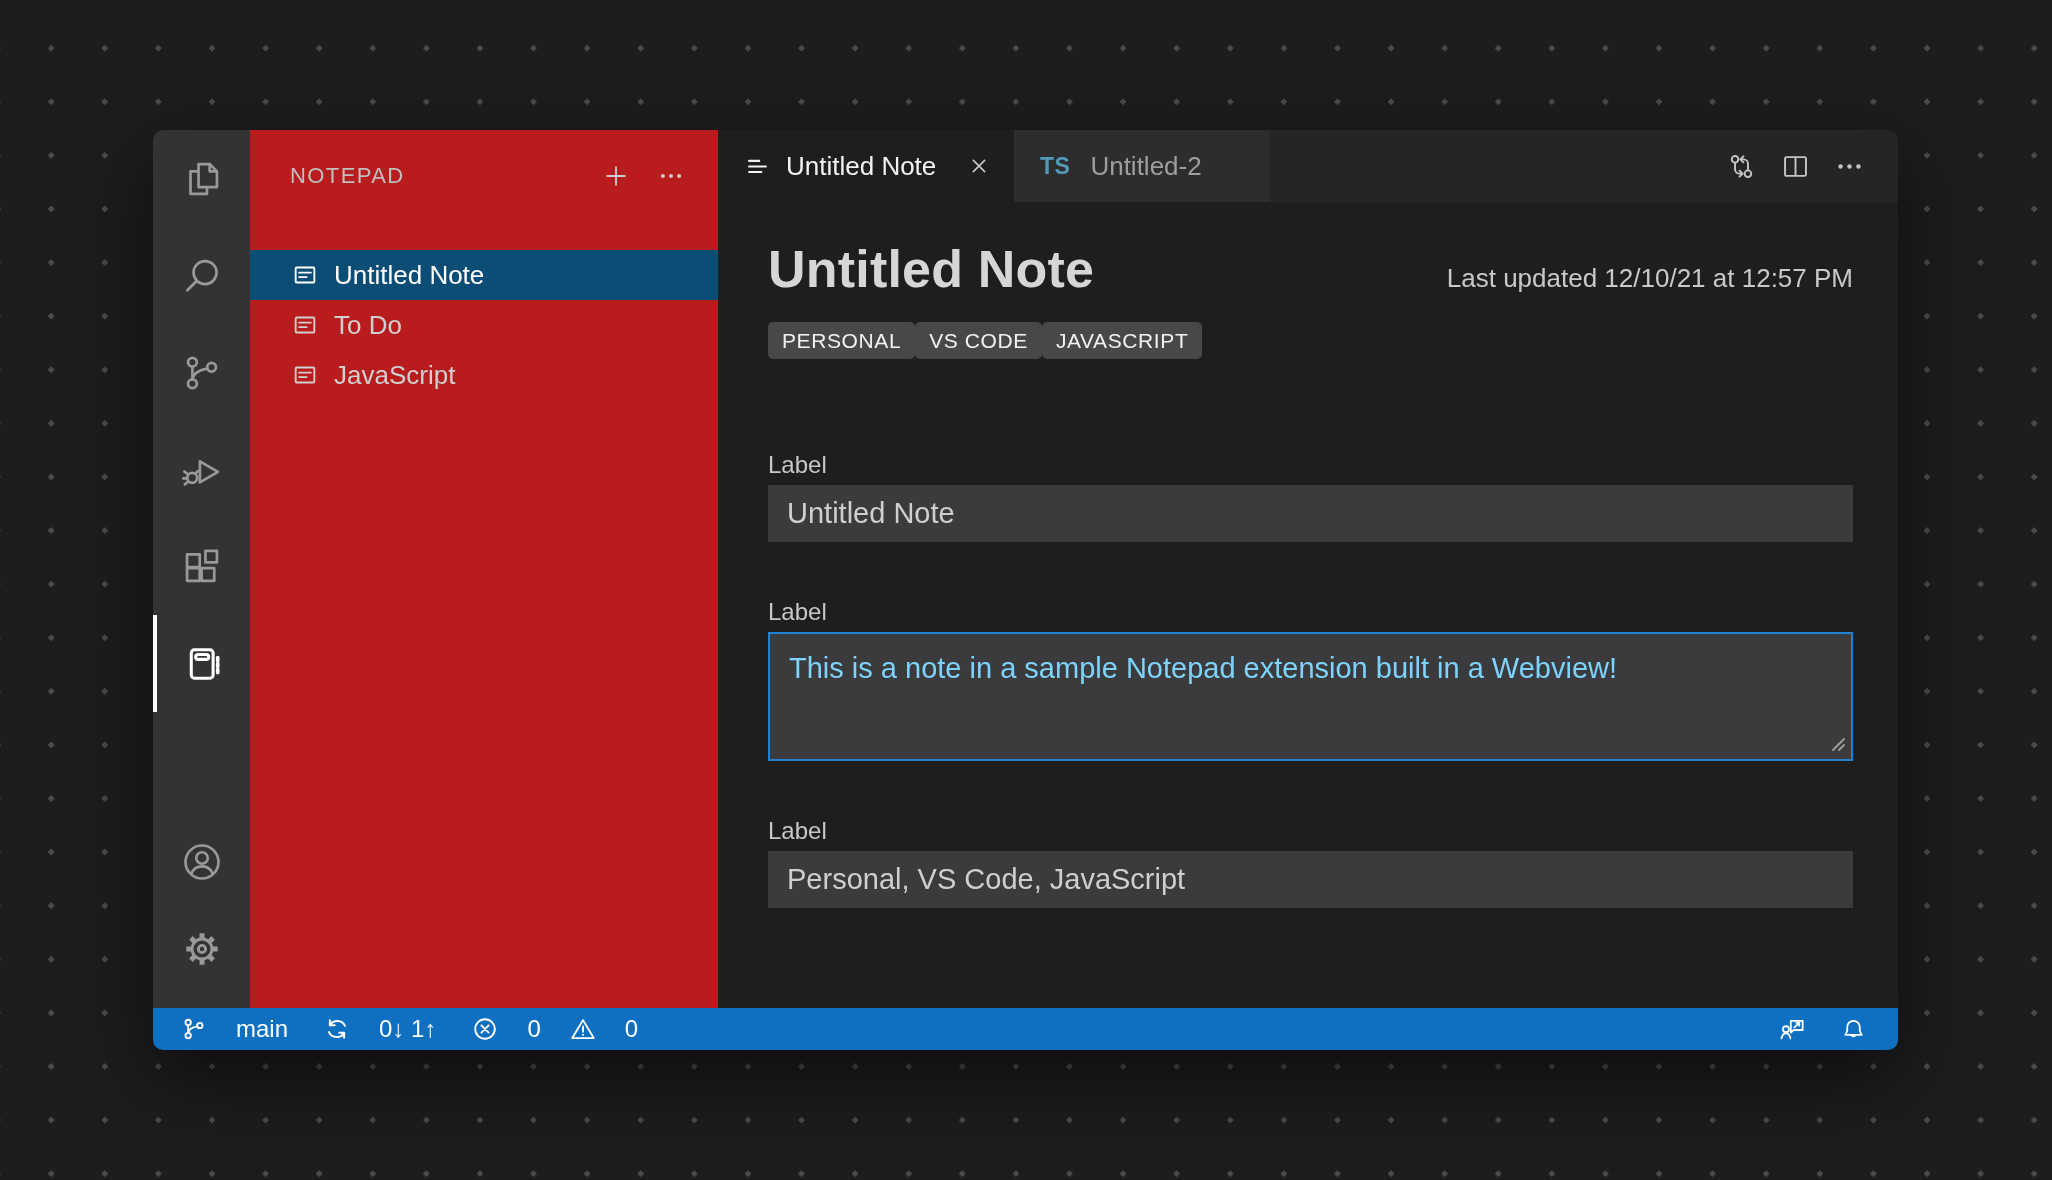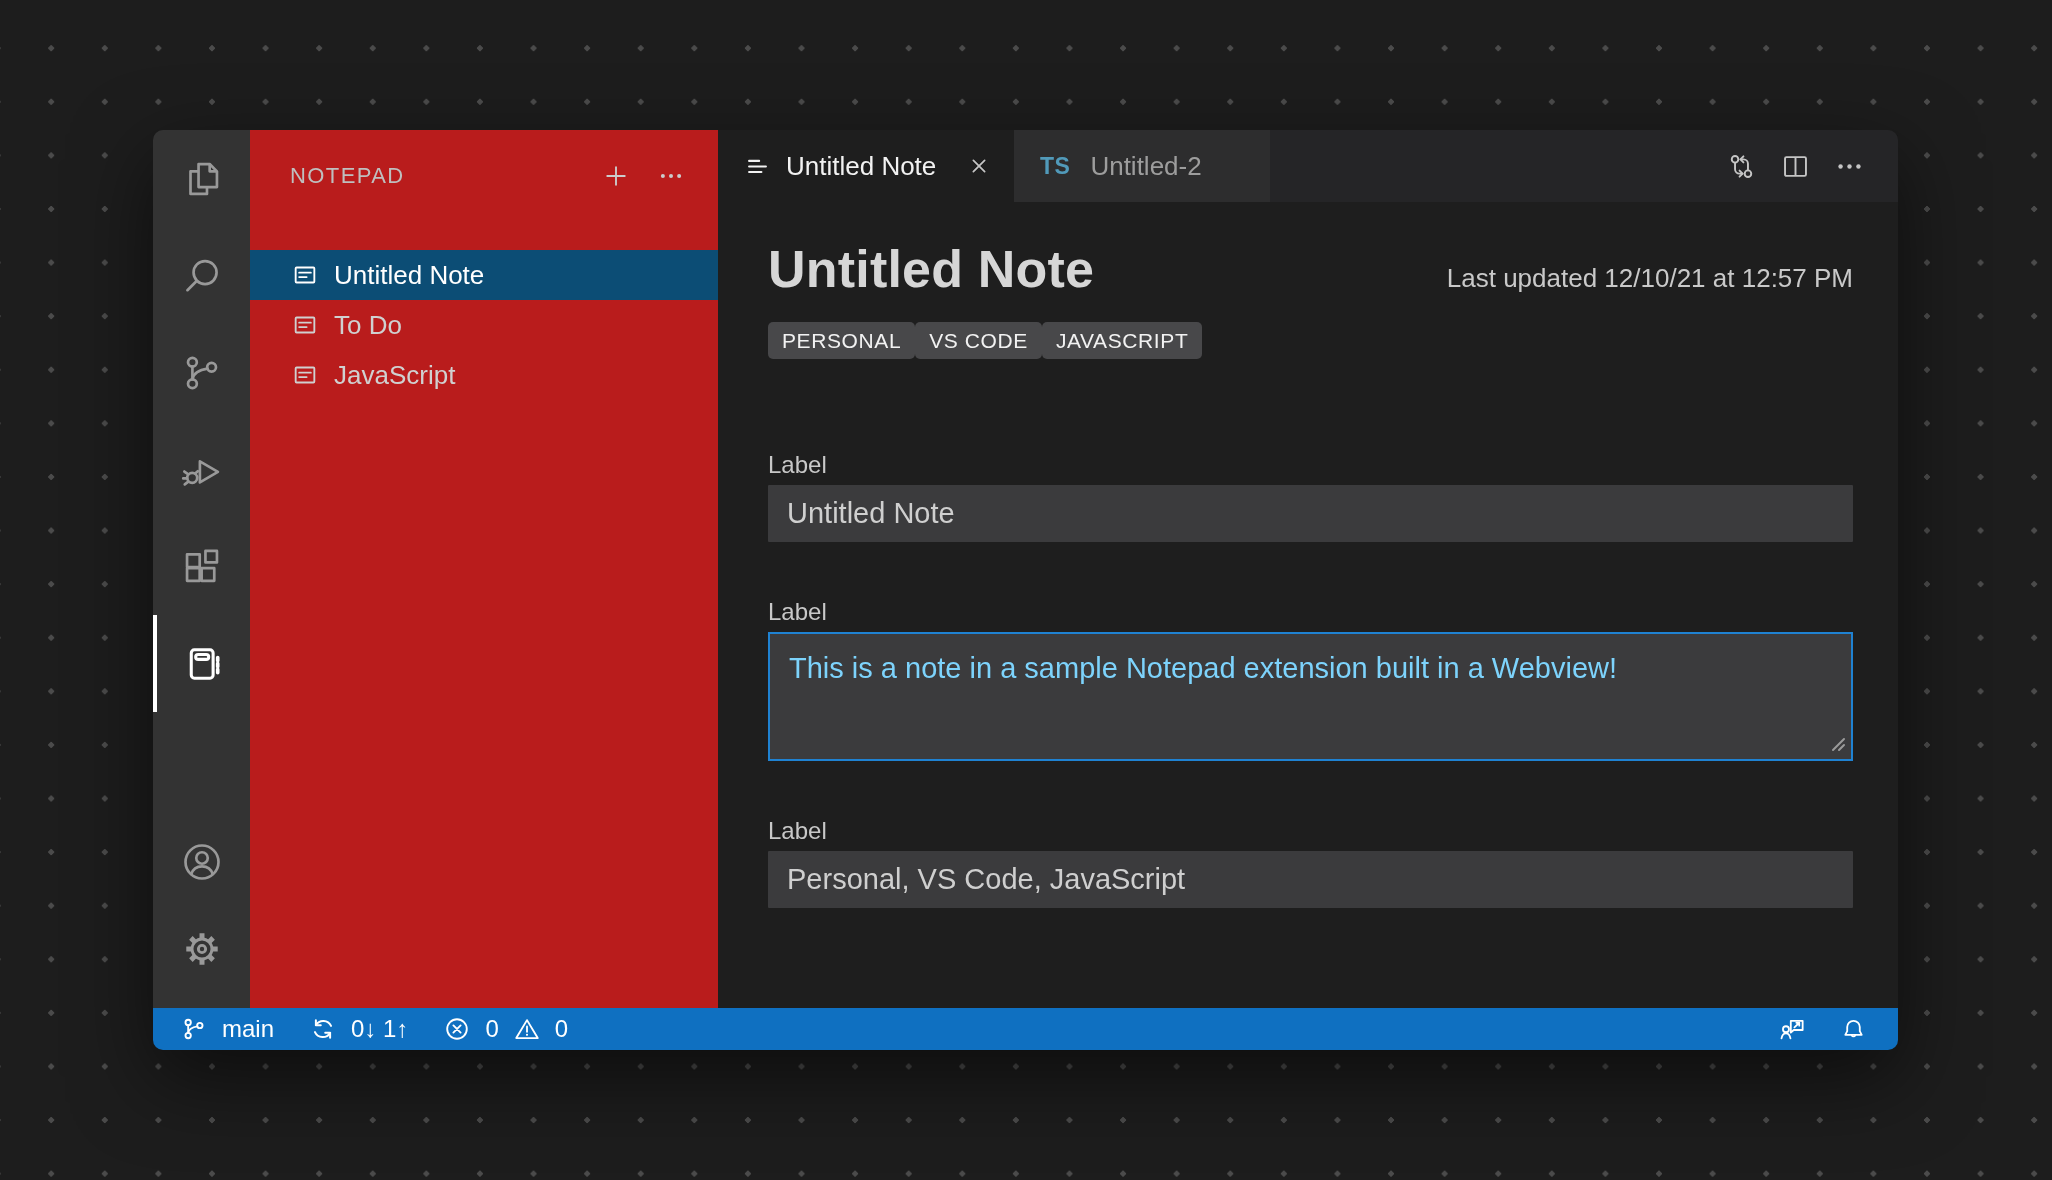--- a/index.html
+++ b/index.html
@@ -71,21 +71,21 @@
     width:100%; height:129px; background:#3b3b3d; border:2px solid var(--focus,#1f82d2); outline:none;
     color:#7dd3fc; font-size:29px; padding:16px 19px; font-family:inherit; resize:none; display:block; line-height:1.3;
   }
   .resize-grip { position:absolute; right:6px; bottom:8px; width:18px; height:18px; color:#9a9a9a; pointer-events:none; }
 
   
   .statusbar {
     height:42px; background:var(--status,#0f70c1); color:#ffffff; flex-shrink:0;
     display:flex; align-items:center; font-size:24px; padding:0 30px 0 27px;
   }
-  .sb-group { display:flex; align-items:flex-start; gap:14px; margin-right:35px; cursor:pointer; }
+  .sb-group { display:flex; align-items:flex-start; gap:28px; margin-right:35px; cursor:pointer; }
   .sb-group svg { width:28px; height:28px; }
   .sb-right { margin-left:auto; display:flex; align-items:center; gap:32px; }
   .sb-right svg { width:29px; height:29px; cursor:pointer; }
   svg { display:block; }
 </style>
 </head>
 <body>
 
 <div class="window">
   <div class="window-main">

